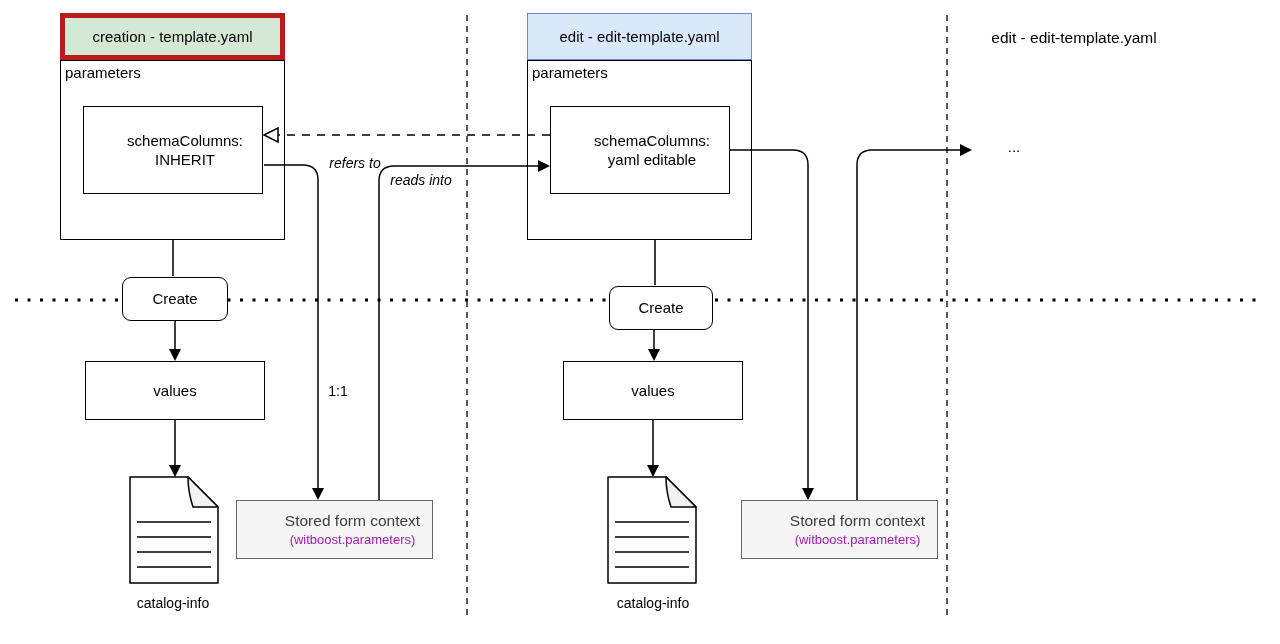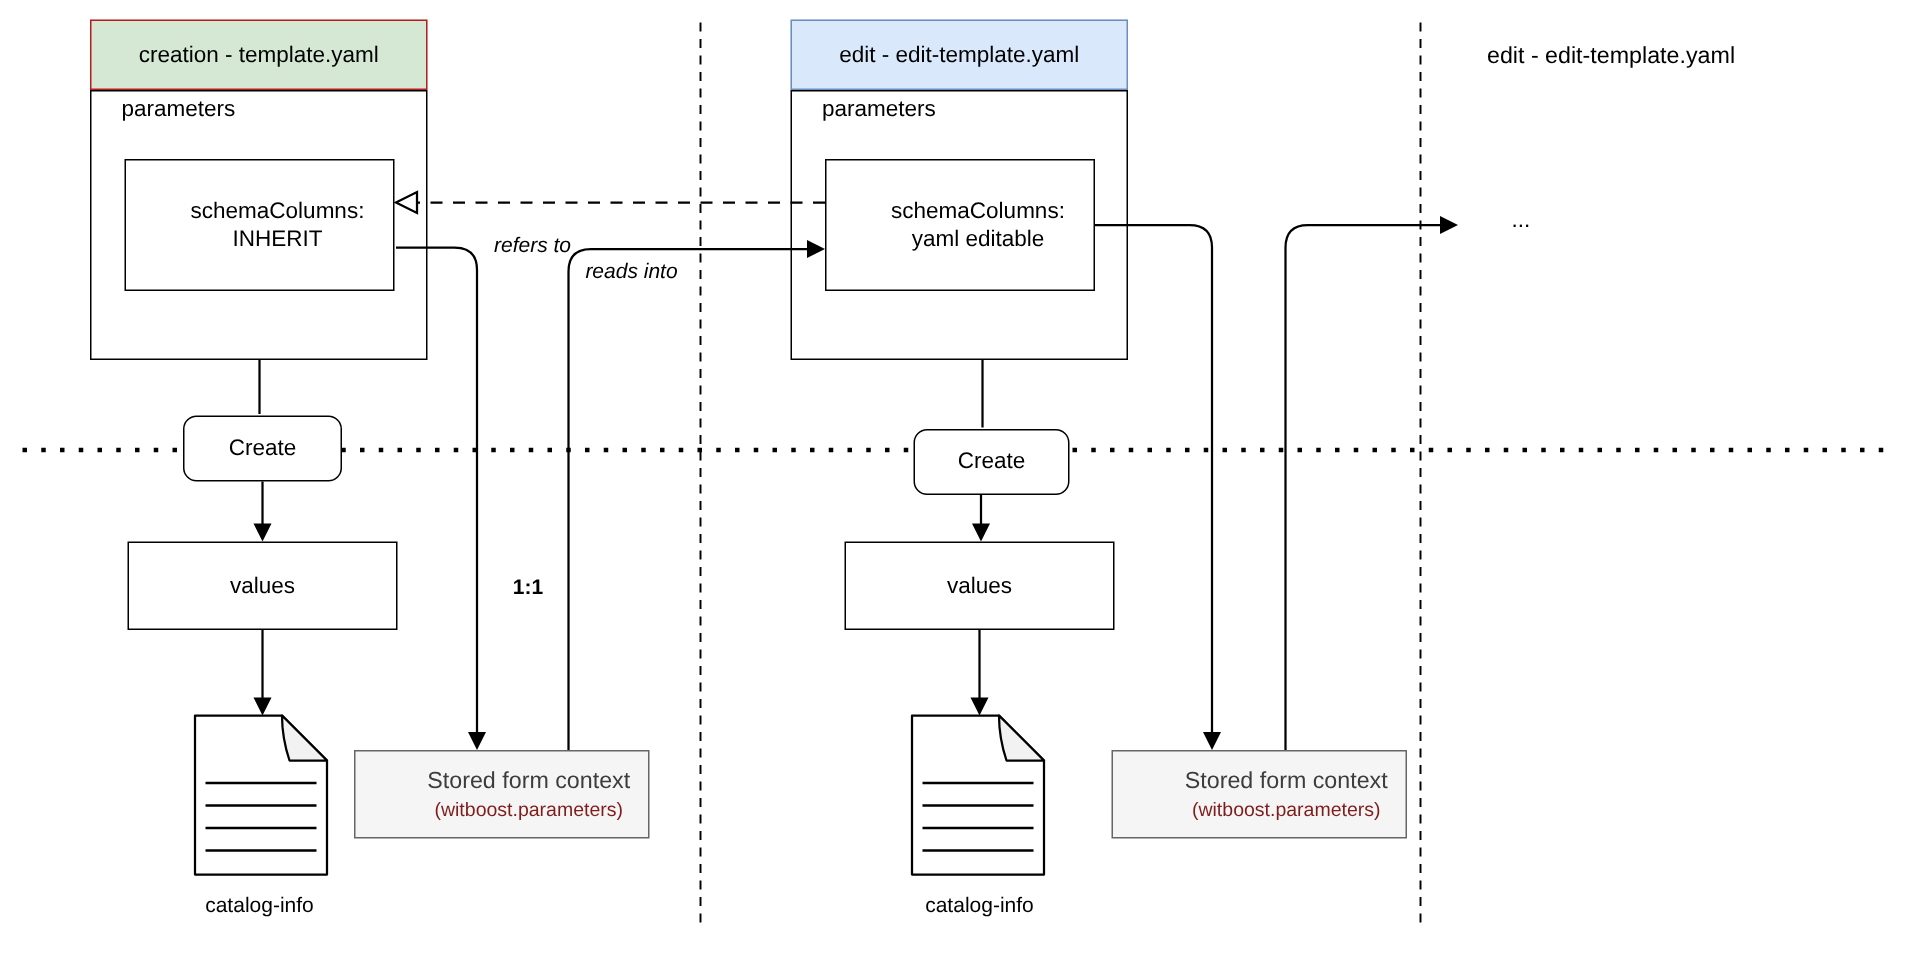--- a/index.html
+++ b/index.html
@@ -10,31 +10,31 @@
   #canvas svg{position:absolute;left:0;top:0;width:1280px;height:644px;}
   .abs{position:absolute;box-sizing:border-box;}
   .box{
     border:1.5px solid #000;background:#fff;display:flex;align-items:center;
     justify-content:center;text-align:center;font-size:15px;line-height:1.3;z-index:2;
   }
   .hdr{
     display:flex;align-items:center;justify-content:center;text-align:center;
     font-size:15px;z-index:2;
   }
-  .hdr.green{background:#d5e8d4;border:1px solid #b91c1c;}
+  .hdr.green{background:#d5e8d4;border:5px solid #b91c1c;}
   .hdr.blue{background:#dae8fc;border:1px solid #6c8ebf;}
   .paramsbox{border:1.5px solid #000;background:#fff;z-index:1;}
-  .paramslabel{position:absolute;left:20px;top:3px;font-size:15px;}
+  .paramslabel{position:absolute;left:4px;top:3px;font-size:15px;}
   .createbtn{border-radius:9px;}
   .storedbox{
     background:#f5f5f5;border:1px solid #666666;display:flex;flex-direction:column;
     align-items:center;justify-content:center;text-align:center;z-index:2;color:#3d3d3d;padding-left:36px;
   }
   .storedbox .t1{font-size:15.5px;line-height:1.35;}
-  .storedbox .t2{font-size:13px;line-height:1.3;color:#7f1d1d;}
+  .storedbox .t2{font-size:13px;line-height:1.3;color:#a21caf;}
   .lbl{position:absolute;font-size:14px;text-align:center;z-index:3;background:transparent;}
   .lbl.it{font-style:italic;margin-top:44px;}
   .caption{position:absolute;font-size:14px;text-align:center;z-index:2;}
   .schema-line{display:block;margin-left:24px;}
   #svg-over{z-index:4;pointer-events:none;}
   #svg-under{z-index:0;}
 </style>
 </head>
 <body>
 
@@ -105,21 +105,21 @@
     <span class="t1">Stored form context</span>
     <span class="t2">(witboost.parameters)</span>
   </div>
 
   <div class="caption" style="left:974px;top:29px;width:200px;font-size:15.5px;">edit - edit-template.yaml</div>
 
   <div class="caption" style="left:999px;top:138px;width:30px;font-size:15px;">...</div>
 
   <div class="lbl it" style="left:305px;top:111px;width:100px;">refers to</div>
   <div class="lbl" style="left:381px;top:172px;width:80px;font-style:italic;">reads into</div>
-  <div class="lbl" style="left:332px;top:383px;width:40px;font-weight:bold;">1:1</div>
+  <div class="lbl" style="left:318px;top:383px;width:40px;">1:1</div>
 
   <svg id="svg-over">
 
     <path d="M550 135 H278" stroke="#000" stroke-width="1.5" stroke-dasharray="8 7" fill="none"></path>
     <polygon points="264,135 278,128 278,142" fill="#fff" stroke="#000" stroke-width="1.5"></polygon>
 
     <path d="M264 165 H303 Q318 165 318 180 V490" stroke="#000" stroke-width="1.5" fill="none"></path>
     <polygon points="318,500 312,488 324,488" fill="#000"></polygon>
 
     <path d="M379 500 V181 Q379 166 394 166 H540" stroke="#000" stroke-width="1.5" fill="none"></path>

